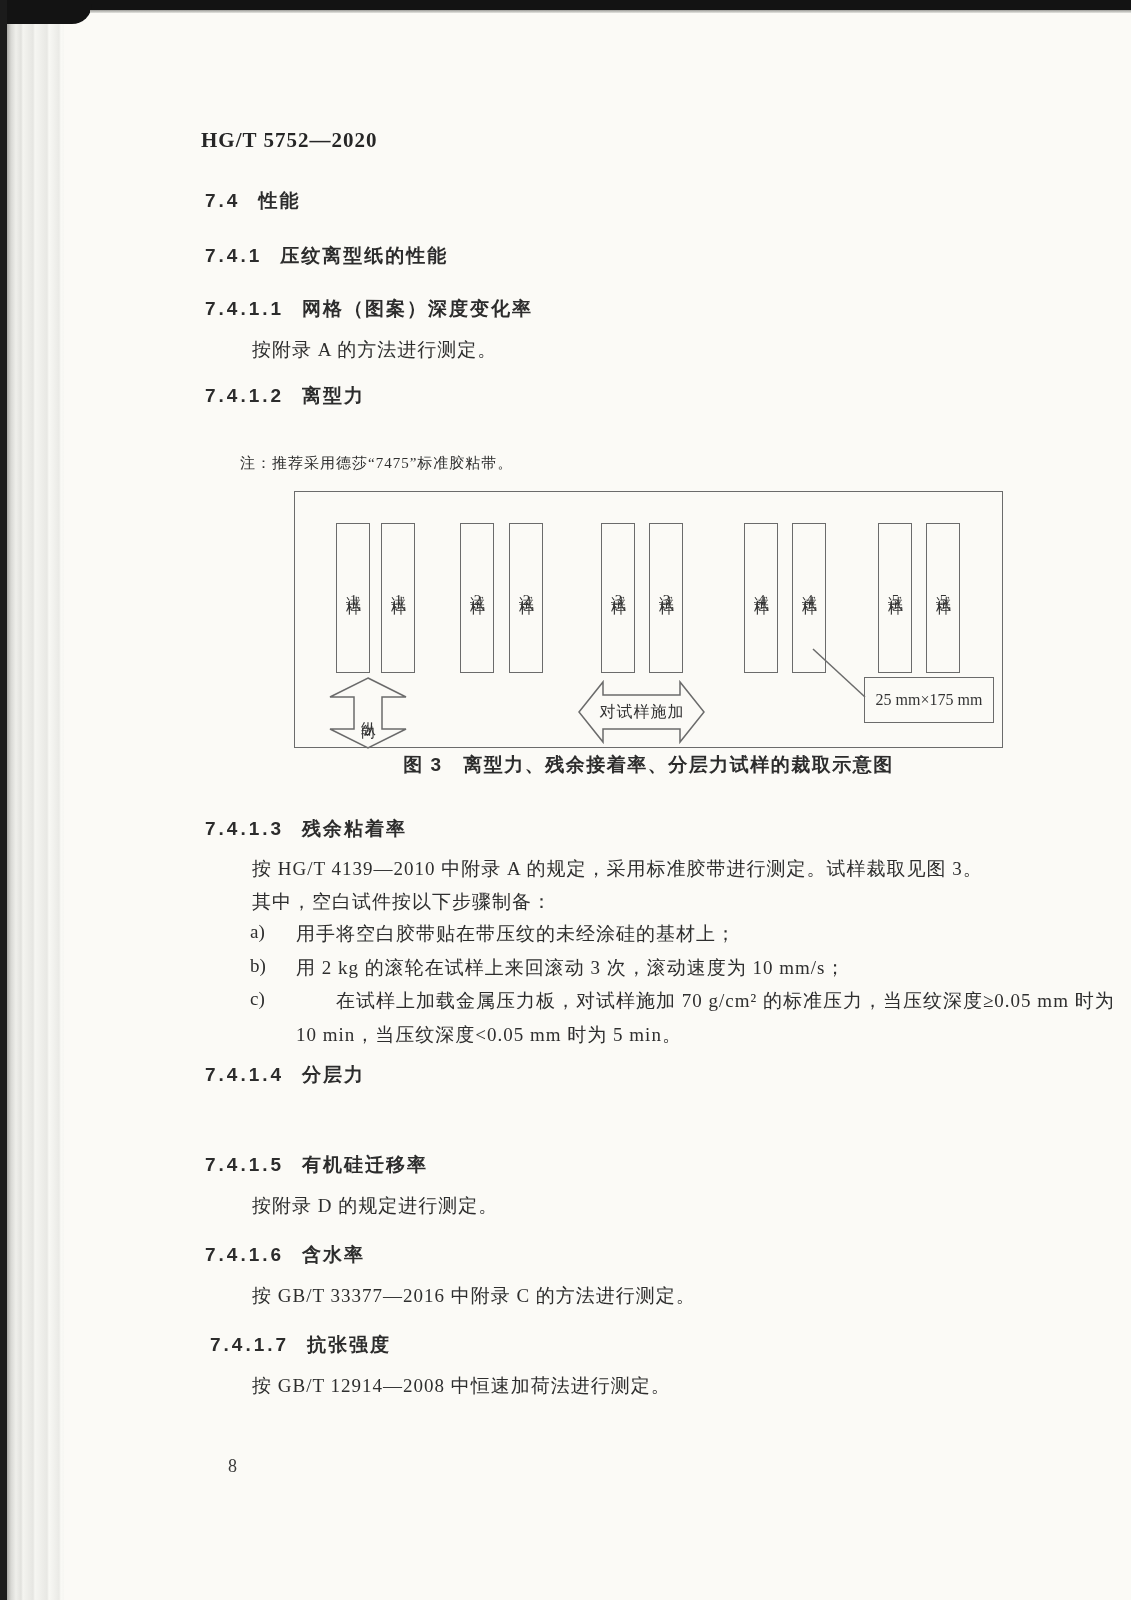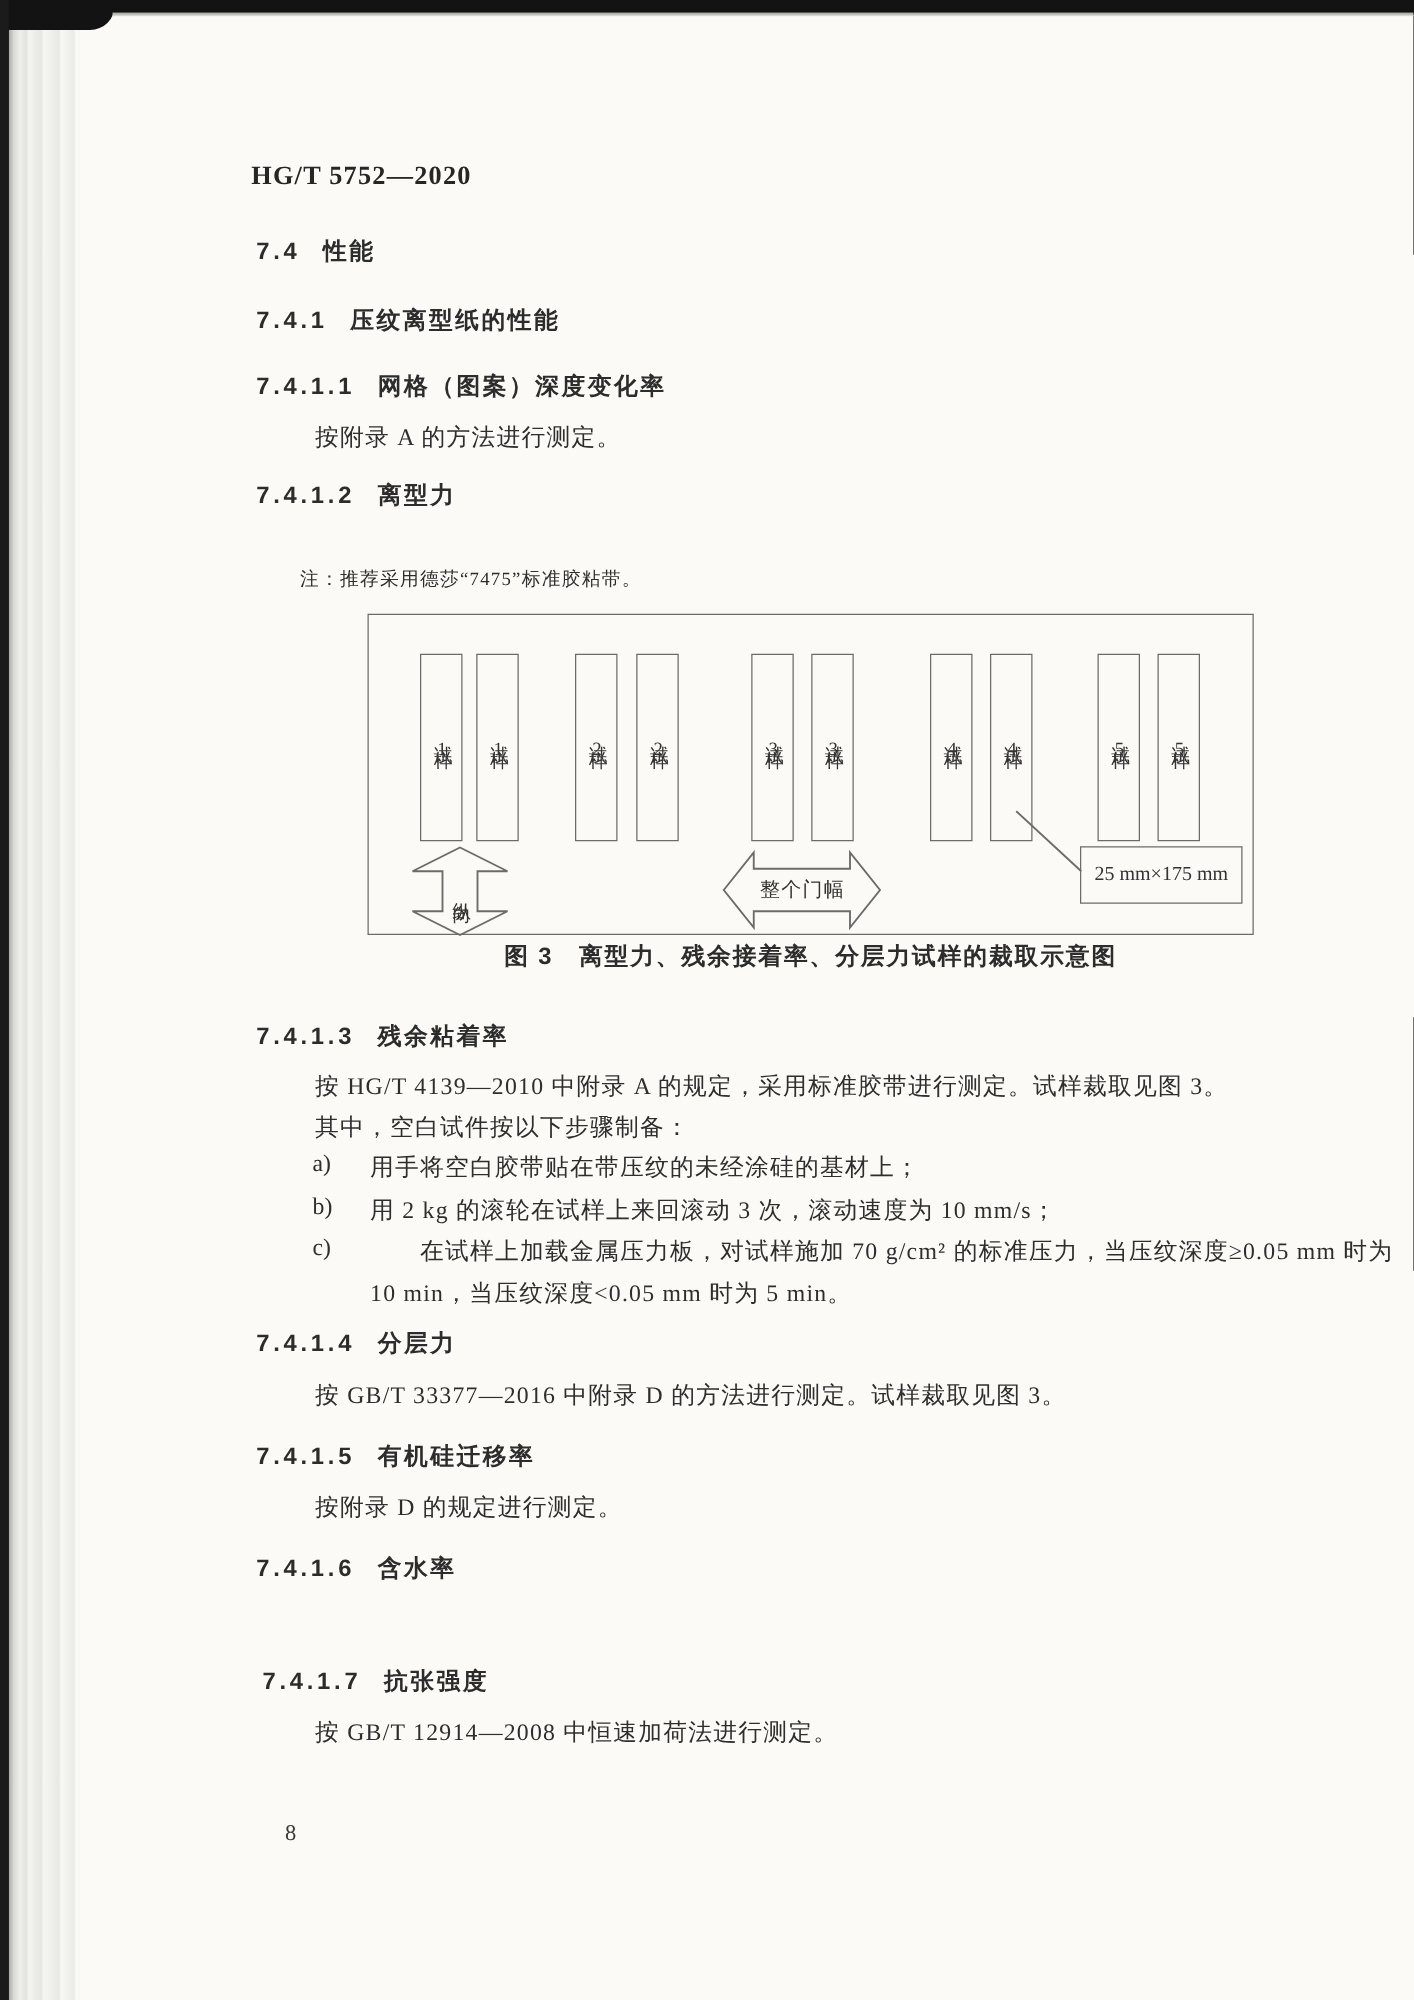--- a/index.html
+++ b/index.html
@@ -154,21 +154,21 @@
         <span class="v-label">试样4</span>
       </div>
     <div class="sample" style="left:583px;">
         <span class="v-label">试样5</span>
       </div>
     <div class="sample" style="left:631px;">
         <span class="v-label">试样5</span>
       </div>
 
     <div class="md-label">纵向</div>
-    <div class="fw-label">整个门幅</div>
+    <div class="fw-label">对试样施加</div>
     <div class="callout">
       <span>25 mm×175 mm</span>
     </div>
   </div>
   <div class="fig-caption">图 3　离型力、残余接着率、分层力试样的裁取示意图</div>
 
   <div class="heading" style="left:205px; top:816px;">
     <span class="h-num">7.4.1.3</span>
     <span class="h-title">残余粘着率</span>
   </div>
@@ -182,32 +182,32 @@
   <div class="body-line" style="left:296px; top:955px;">用 2 kg 的滚轮在试样上来回滚动 3 次，滚动速度为 10 mm/s；</div>
 
   <div class="item-label" style="left:250px; top:988px;">c)</div>
   <div class="body-line" style="left:296px; top:988px;margin-left:40px;">在试样上加载金属压力板，对试样施加 70 g/cm² 的标准压力，当压纹深度≥0.05 mm 时为</div>
   <div class="body-line" style="left:296px; top:1022px;">10 min，当压纹深度&lt;0.05 mm 时为 5 min。</div>
 
   <div class="heading" style="left:205px; top:1062px;">
     <span class="h-num">7.4.1.4</span>
     <span class="h-title">分层力</span>
   </div>
-  <div class="body-line" style="left:252px; top:1103px;">按 GB/T 33377—2016 中附录 D 的方法进行测定。试样裁取见图 3。</div>
 
   <div class="heading" style="left:205px; top:1152px;">
     <span class="h-num">7.4.1.5</span>
     <span class="h-title">有机硅迁移率</span>
   </div>
   <div class="body-line" style="left:252px; top:1193px;">按附录 D 的规定进行测定。</div>
 
   <div class="heading" style="left:205px; top:1242px;">
     <span class="h-num">7.4.1.6</span>
     <span class="h-title">含水率</span>
   </div>
+  <div class="body-line" style="left:252px; top:1283px;">按 GB/T 33377—2016 中附录 C 的方法进行测定。</div>
 
   <div class="heading" style="left:210px; top:1332px;">
     <span class="h-num">7.4.1.7</span>
     <span class="h-title">抗张强度</span>
   </div>
   <div class="body-line" style="left:252px; top:1373px;">按 GB/T 12914—2008 中恒速加荷法进行测定。</div>
 
   <div class="page-num">8</div>
 </div>
 

